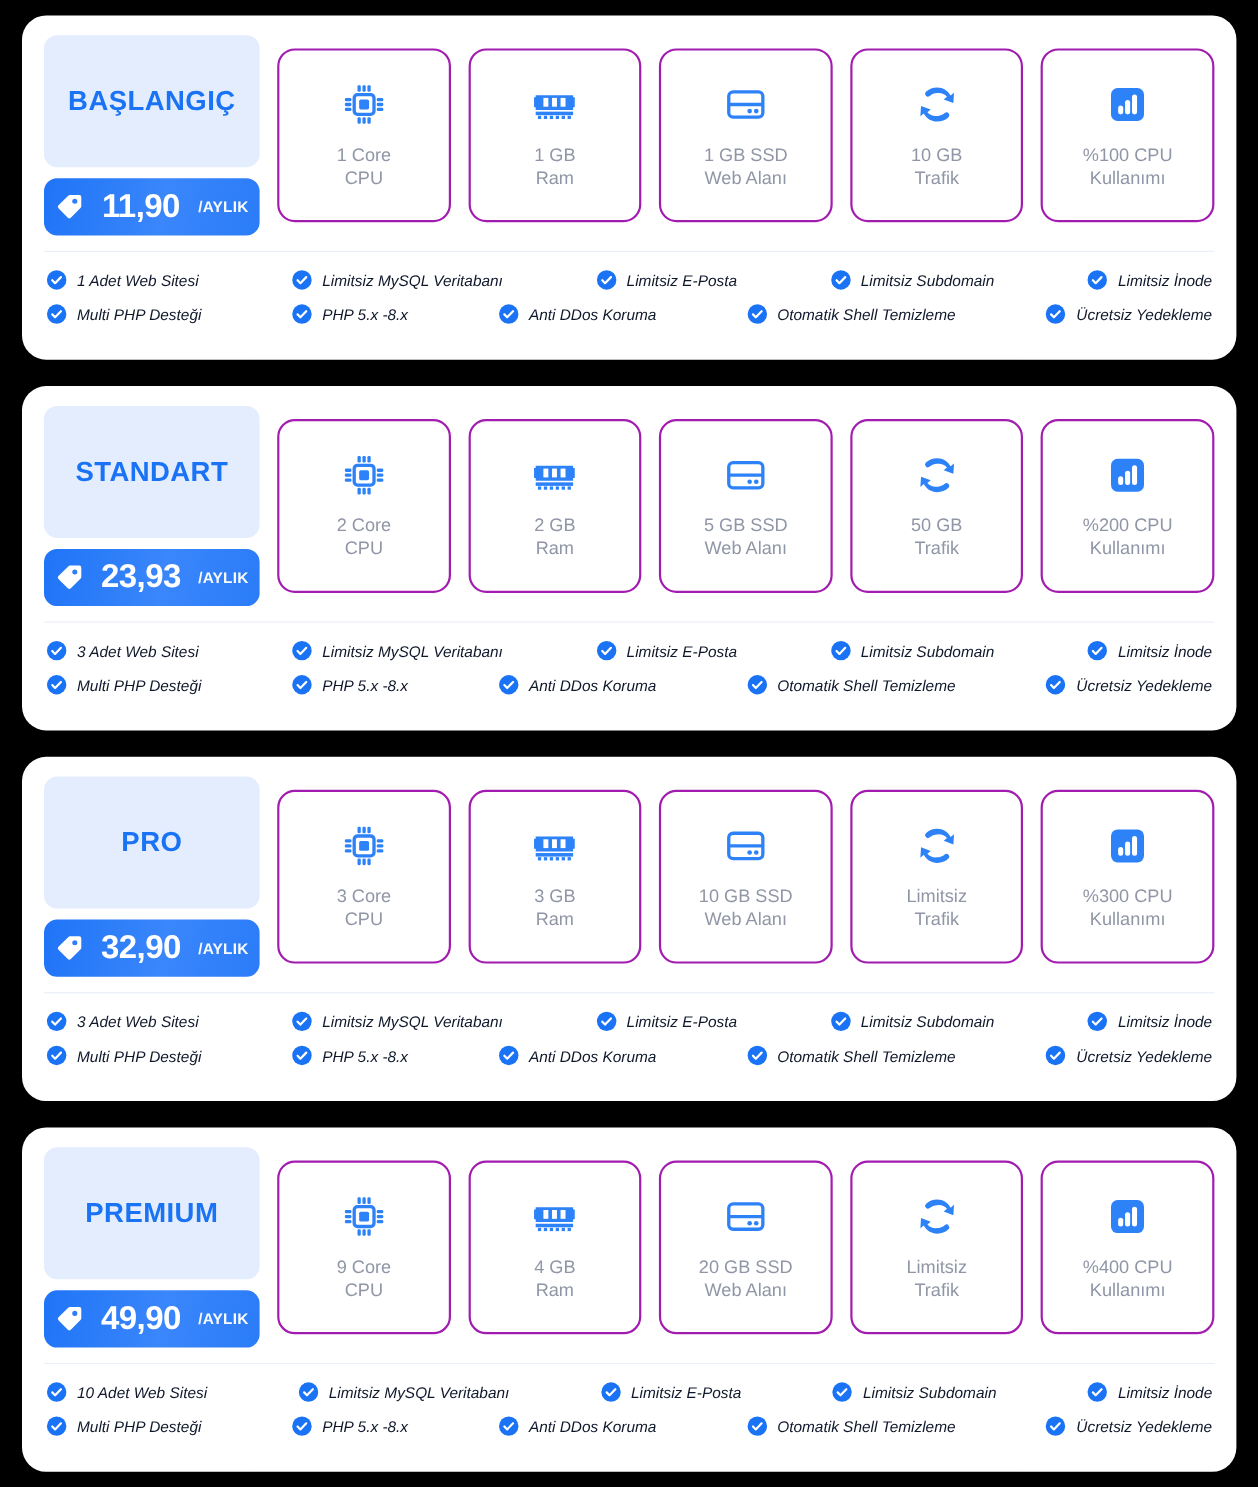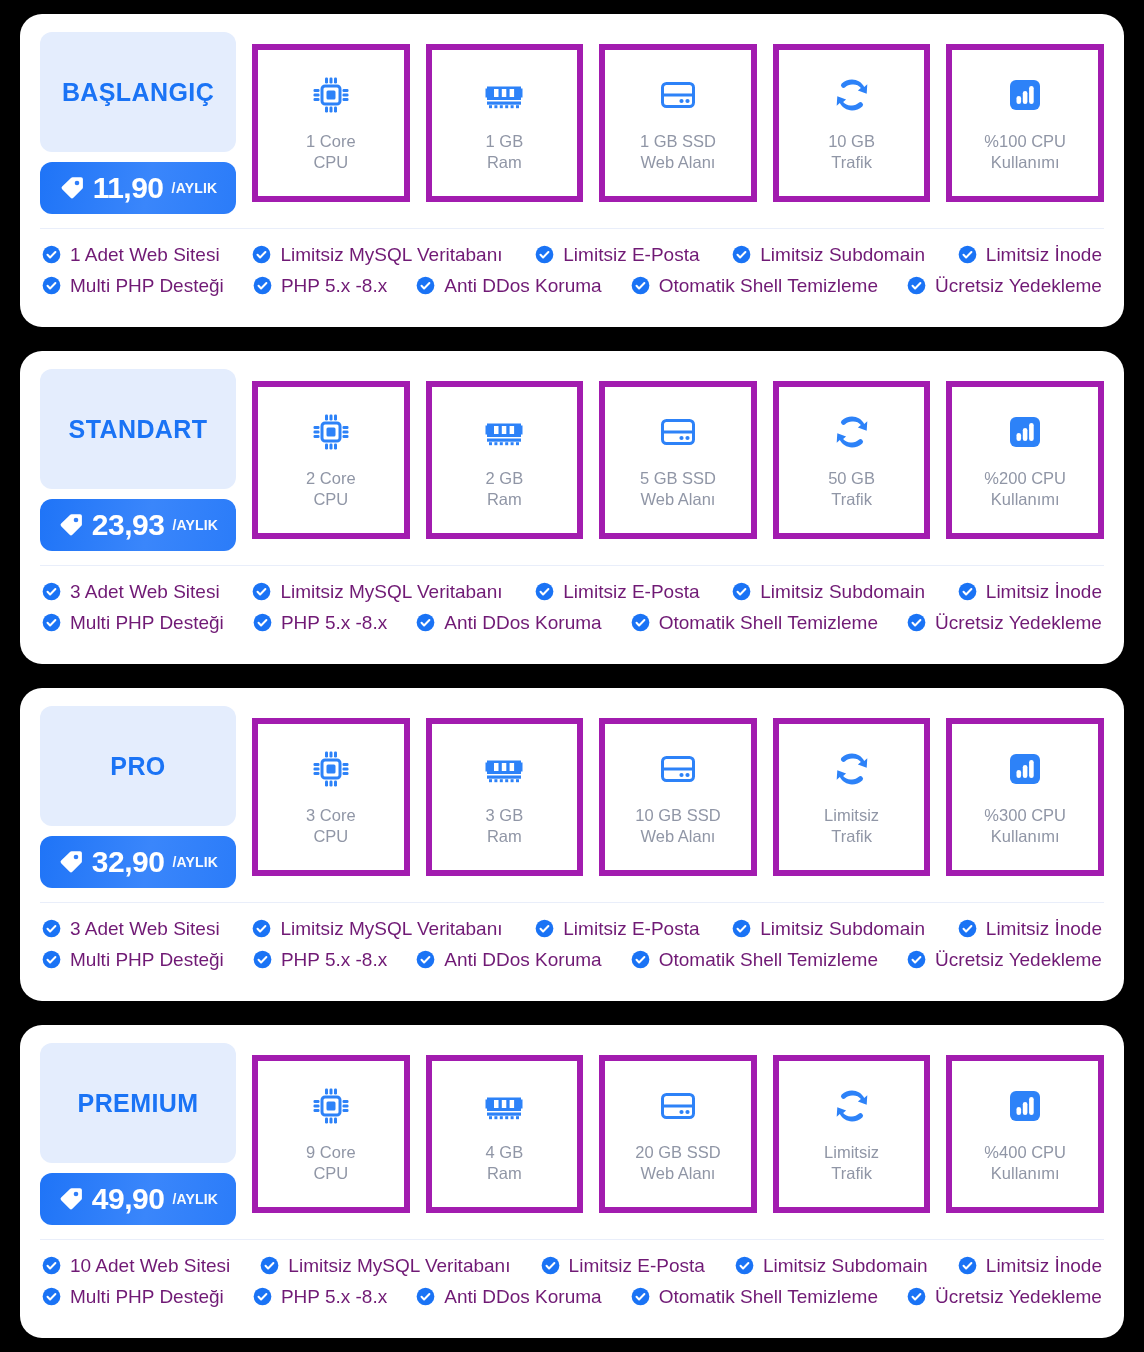--- a/index.html
+++ b/index.html
@@ -61,21 +61,21 @@
     letter-spacing: .4px;
     white-space: nowrap;
   }
 
   .price-pill {
     background: linear-gradient(100deg, #1f74f7 0%, #3a86fb 55%, #2b7cf9 100%);
     border-radius: 12px;
     height: 52px;
     display: flex;
     align-items: center;
-    justify-content: center;
+    justify-content: space-between;
     gap: 8px;
     padding: 12px 10px;
   }
   .tag-icon { width: 26px; height: 26px; flex: 0 0 26px; display:block; }
   .price-amount {
     color: #ffffff;
     font-size: 30px;
     font-weight: bold;
     letter-spacing: -.5px;
     line-height: 1;
@@ -90,22 +90,22 @@
   }
 
   .spec-grid {
     flex: 1 1 auto;
     display: flex;
     gap: 16px;
   }
 
   .spec-tile {
     flex: 1 1 0;
-    border: 6px solid #a21caf;
-    border-radius: 0;
+    border: 2px solid #a21caf;
+    border-radius: 16px;
     background: #ffffff;
     height: 158px;
     display: flex;
     flex-direction: column;
     align-items: center;
     justify-content: center;
     gap: 14px;
     padding: 8px;
   }
   .spec-icon { width: 44px; height: 44px; display: block; }
@@ -137,23 +137,24 @@
     gap: 10px;
   }
   .feature {
     display: flex;
     align-items: center;
     gap: 9px;
     white-space: nowrap;
   }
   .check-icon { width: 19px; height: 19px; flex: 0 0 19px; display: block; }
   .feature-text {
-    color: #701a75;
-    font-size: 19px;
+    color: #0f172a;
+    font-size: 14px;
     line-height: 1;
+    font-style: italic;
   }
 </style>
 </head>
 <body>
 
 <div class="plans">
     <div class="plan-card">
       <div class="plan-top">
         <div class="plan-identity">
           <div class="plan-name-badge">

